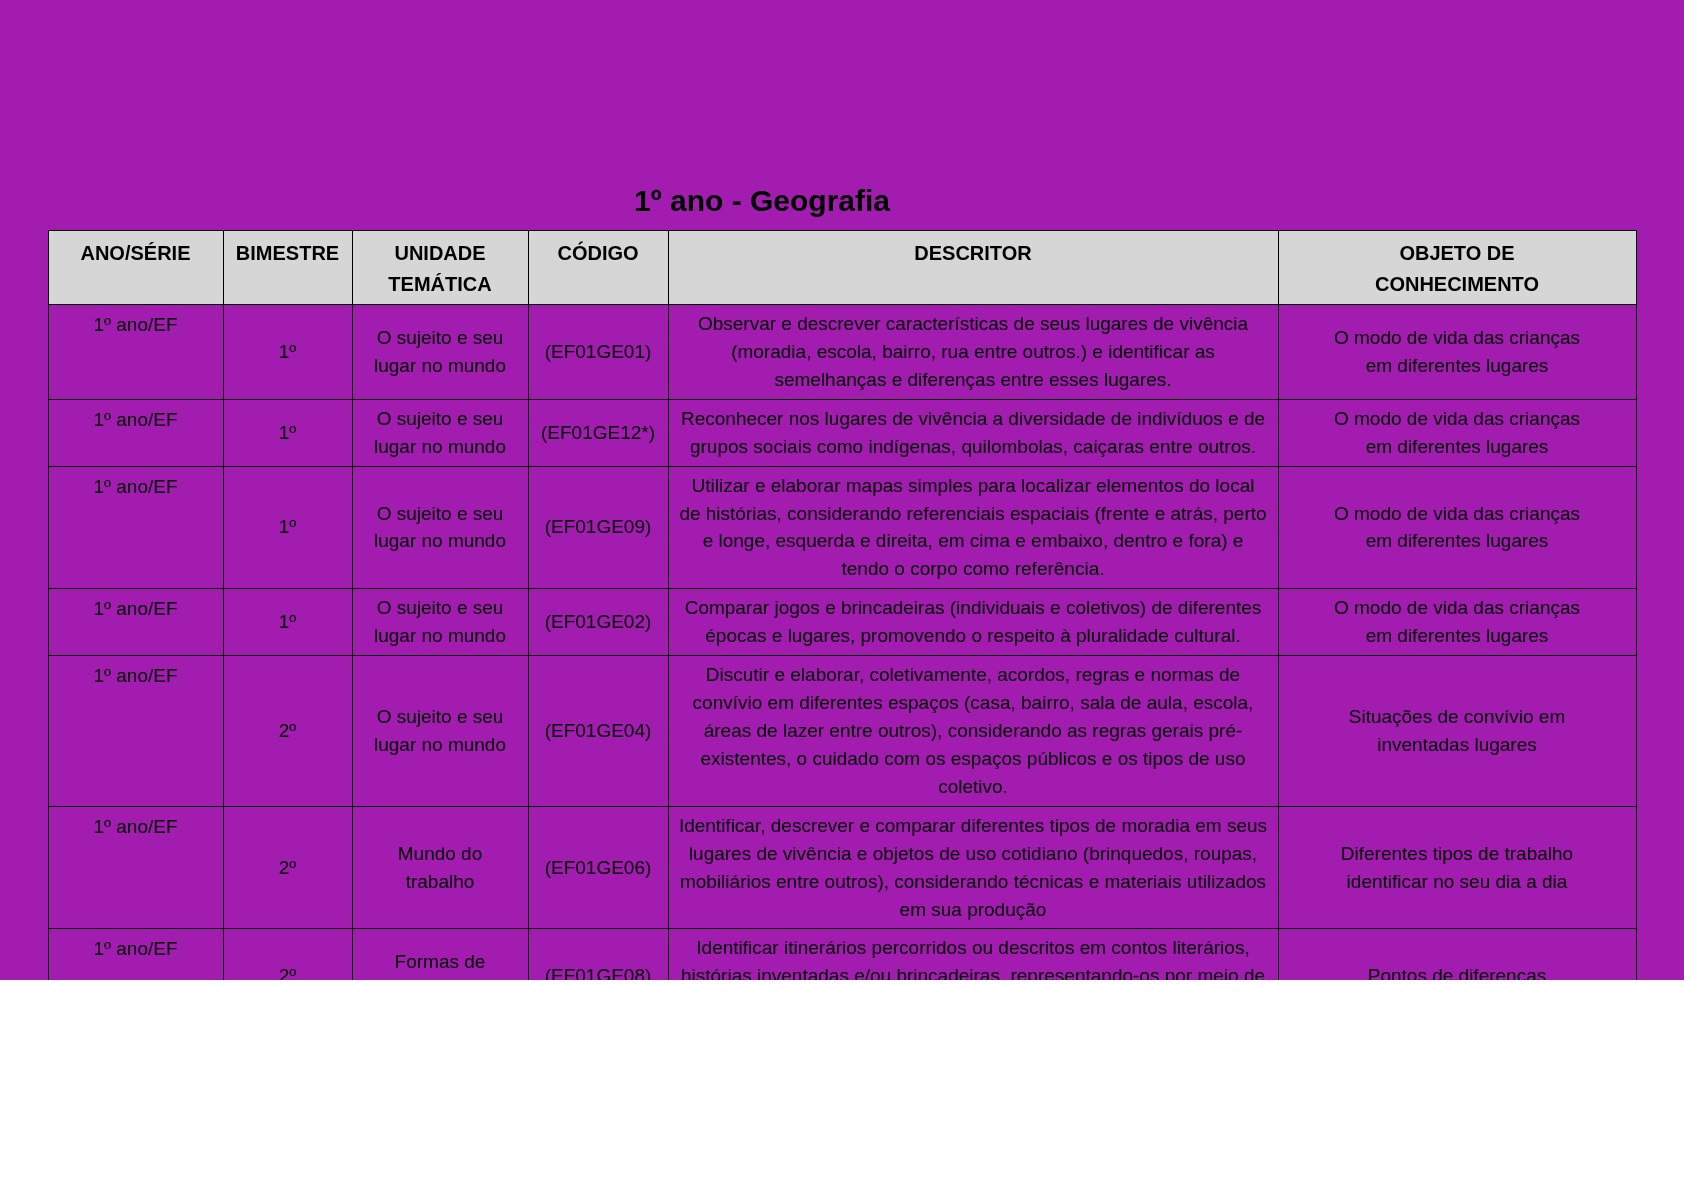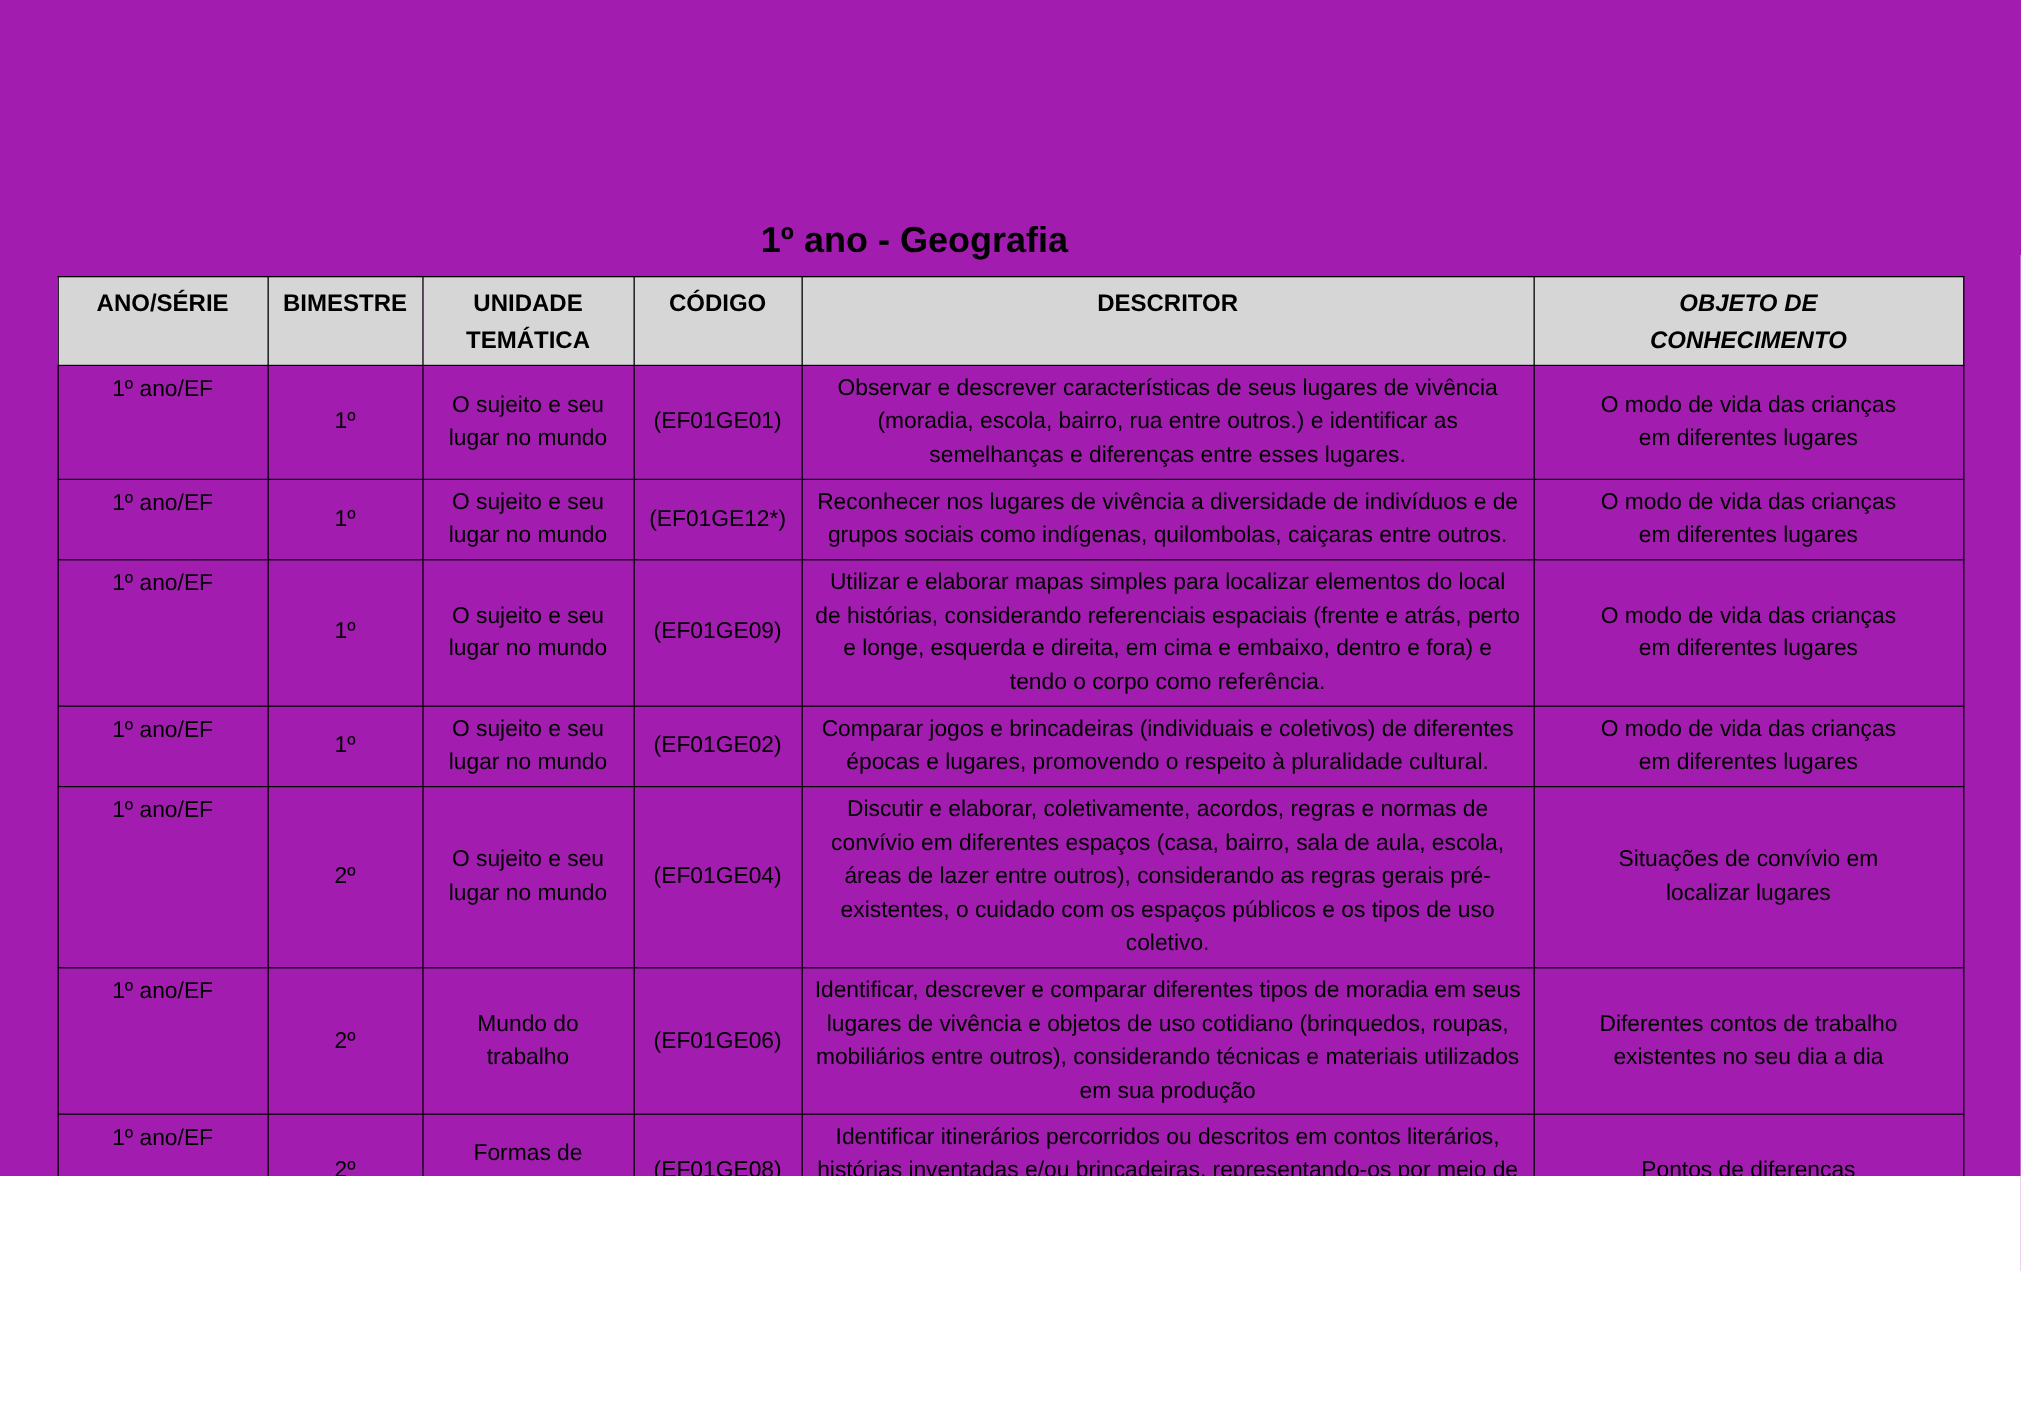--- a/index.html
+++ b/index.html
@@ -42,21 +42,21 @@
     background: #d6d6d6;
     font-size: 20px;
     font-weight: bold;
     text-align: center;
     vertical-align: top;
     padding: 7px 8px 4px 8px;
     line-height: 1.55;
     height: 74px;
   }
   th span { display: inline-block; }
-  th.h-objeto_conhecimento span { max-width: 200px; font-style: italic; }
+  th.h-objeto_conhecimento span { max-width: 200px; }
   td {
     font-size: 19px;
     line-height: 1.47;
     text-align: center;
     vertical-align: middle;
     padding: 5px 10px;
   }
   td.col-ano_serie {
     vertical-align: top;
     padding-top: 6px;
@@ -128,29 +128,29 @@
           <td class="col-codigo">(EF01GE02)</td>
           <td class="col-descritor">Comparar jogos e brincadeiras (individuais e coletivos) de diferentes épocas e lugares, promovendo o respeito à pluralidade cultural.</td>
           <td class="col-objeto_conhecimento">O modo de vida das crianças em diferentes lugares</td>
         </tr>
         <tr>
           <td class="col-ano_serie">1º ano/EF</td>
           <td class="col-bimestre">2º</td>
           <td class="col-unidade_tematica">O sujeito e seu lugar no mundo</td>
           <td class="col-codigo">(EF01GE04)</td>
           <td class="col-descritor">Discutir e elaborar, coletivamente, acordos, regras e normas de convívio em diferentes espaços (casa, bairro, sala de aula, escola, áreas de lazer entre outros), considerando as regras gerais pré-existentes, o cuidado com os espaços públicos e os tipos de uso coletivo.</td>
-          <td class="col-objeto_conhecimento">Situações de convívio em localizar lugares</td>
+          <td class="col-objeto_conhecimento">Situações de convívio em inventadas lugares</td>
         </tr>
         <tr>
           <td class="col-ano_serie">1º ano/EF</td>
           <td class="col-bimestre">2º</td>
           <td class="col-unidade_tematica">Mundo do trabalho</td>
           <td class="col-codigo">(EF01GE06)</td>
           <td class="col-descritor">Identificar, descrever e comparar diferentes tipos de moradia em seus lugares de vivência e objetos de uso cotidiano (brinquedos, roupas, mobiliários entre outros), considerando técnicas e materiais utilizados em sua produção</td>
-          <td class="col-objeto_conhecimento">Diferentes contos de trabalho existentes no seu dia a dia</td>
+          <td class="col-objeto_conhecimento">Diferentes tipos de trabalho identificar no seu dia a dia</td>
         </tr>
         <tr>
           <td class="col-ano_serie">1º ano/EF</td>
           <td class="col-bimestre">2º</td>
           <td class="col-unidade_tematica">Formas de representação e</td>
           <td class="col-codigo">(EF01GE08)</td>
           <td class="col-descritor">Identificar itinerários percorridos ou descritos em contos literários, histórias inventadas e/ou brincadeiras, representando-os por meio de mapas mentais e desenhos.</td>
           <td class="col-objeto_conhecimento">Pontos de diferenças</td>
         </tr>
       </tbody>

